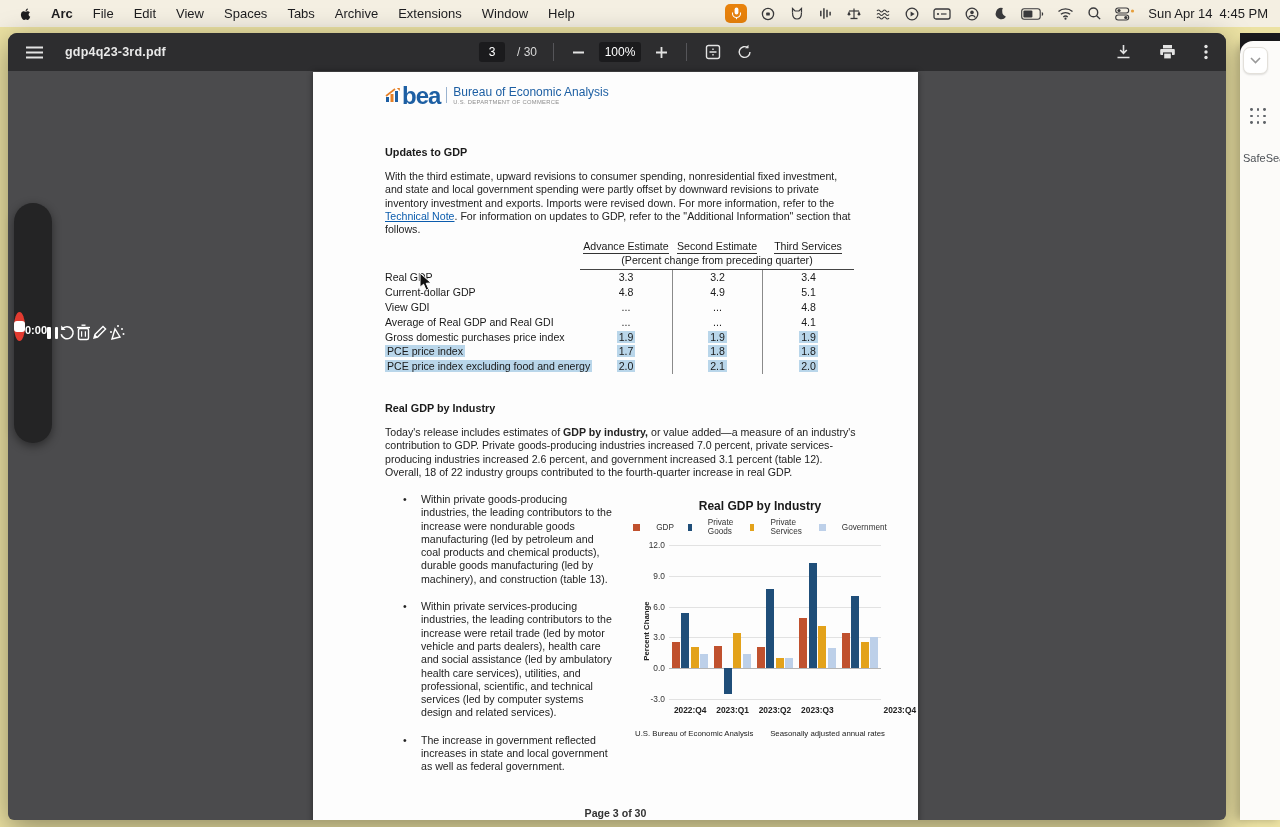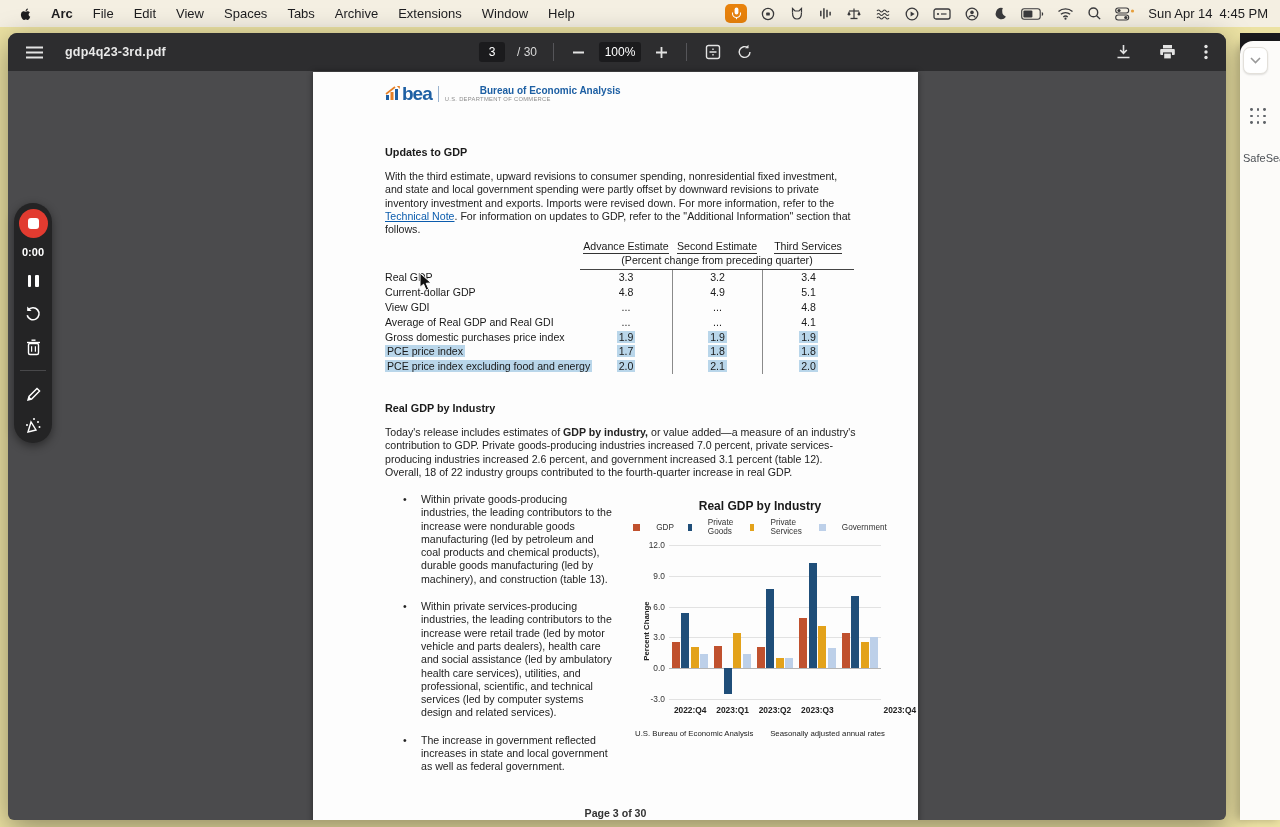--- a/index.html
+++ b/index.html
@@ -35,24 +35,24 @@
   .tb-btn { background:none; border:none; color:#e3e3e3; display:flex; align-items:center; justify-content:center; cursor:default; padding:2px; }
   .tb-right { margin-left:auto; display:flex; align-items:center; gap:24px; }
 
   
   .pdf-page { position:absolute; left:305px; top:39px; width:605px; height:760px; background:#fdfdfd;
               box-shadow:0 0 6px rgba(0,0,0,.45); font-family:"Liberation Sans",sans-serif; color:#1a1a1a; }
   .abs { position:absolute; }
 
   .bea-logo { left:72px; top:13px; display:flex; align-items:center; gap:6px; }
   .bea-mark { display:flex; align-items:flex-end; gap:2px; }
-  .bea-word { font-size:19px; font-weight:800; color:#1d5fa3; letter-spacing:-1px; line-height:15px; }
+  .bea-word { font-size:24px; font-weight:800; color:#1d5fa3; letter-spacing:-1px; line-height:15px; }
   .bea-div { width:1px; height:16px; background:#9ab3cf; }
   .bea-text { display:flex; flex-direction:column; justify-content:center; }
-  .bea-l1 { font-size:10px; font-weight:700; color:#1d5fa3;margin-left:35px; }
+  .bea-l1 { font-size:12px; font-weight:400; color:#1d5fa3; }
   .bea-l2 { font-size:5.8px; color:#8d8d8d; letter-spacing:.3px; }
 
   .h-sec { left:72px; font-size:10.8px; font-weight:700; }
   .para { left:72px; width:472px; font-size:10.6px; line-height:13.3px; color:#222; }
   .link { color:#0b5cad; text-decoration:underline; }
 
   
   .tbl { left:72px; top:168px; width:469px; font-size:10.6px; }
   .thead { display:flex; margin-left:195px; }
   .thcell { text-align:center; font-weight:400; }
@@ -88,21 +88,21 @@
   .ylab { position:absolute; left:-52px; top:50%; transform:translateY(-50%) rotate(-90deg); transform-origin:center;
           font-size:7.8px; font-weight:700; white-space:nowrap; color:#222; }
   .xticks { position:relative; height:12px; margin-top:6px; }
   .xtick { position:absolute; top:0; text-align:center; font-size:8.4px; font-weight:700; color:#222; }
   .ch-src { display:flex; justify-content:space-between; margin-top:12px; font-size:7.8px; color:#222; }
 
   .page-footer { left:0; top:735px; width:100%; text-align:center; font-size:10.6px; font-weight:600; color:#333; }
 
   
   .recorder { position:absolute; left:14px; top:203px; width:38px; height:240px; background:#242425; border-radius:19px;
-              box-shadow:0 3px 10px rgba(0,0,0,.45); display:flex; flex-direction:column; align-items:center; padding-top:6px; }
+              box-shadow:0 3px 10px rgba(0,0,0,.45); display:flex; flex-direction:row; align-items:center; padding-top:6px; }
   .rec-stop { width:29px; height:29px; border-radius:50%; background:#e23b30; display:flex; align-items:center; justify-content:center; }
   .rec-stop .sq { width:11px; height:11px; border-radius:3px; background:#fff; }
   .rec-timer { color:#fff; font-size:11px; font-weight:700; margin-top:8px; }
   .rec-btn { margin-top:13px; display:flex; align-items:center; justify-content:center; width:24px; height:20px; }
   .pause-bars { display:flex; gap:4px; }
   .pause-bars i { width:3.5px; height:12px; background:#fff; border-radius:1px; }
   .rec-div { width:26px; height:1px; background:#48484a; margin-top:13px; }
 
   
   .peek-dark { position:absolute; left:1240px; top:33px; width:40px; height:82px; background:#1b1b1d; border-radius:0 0 0 8px; }

